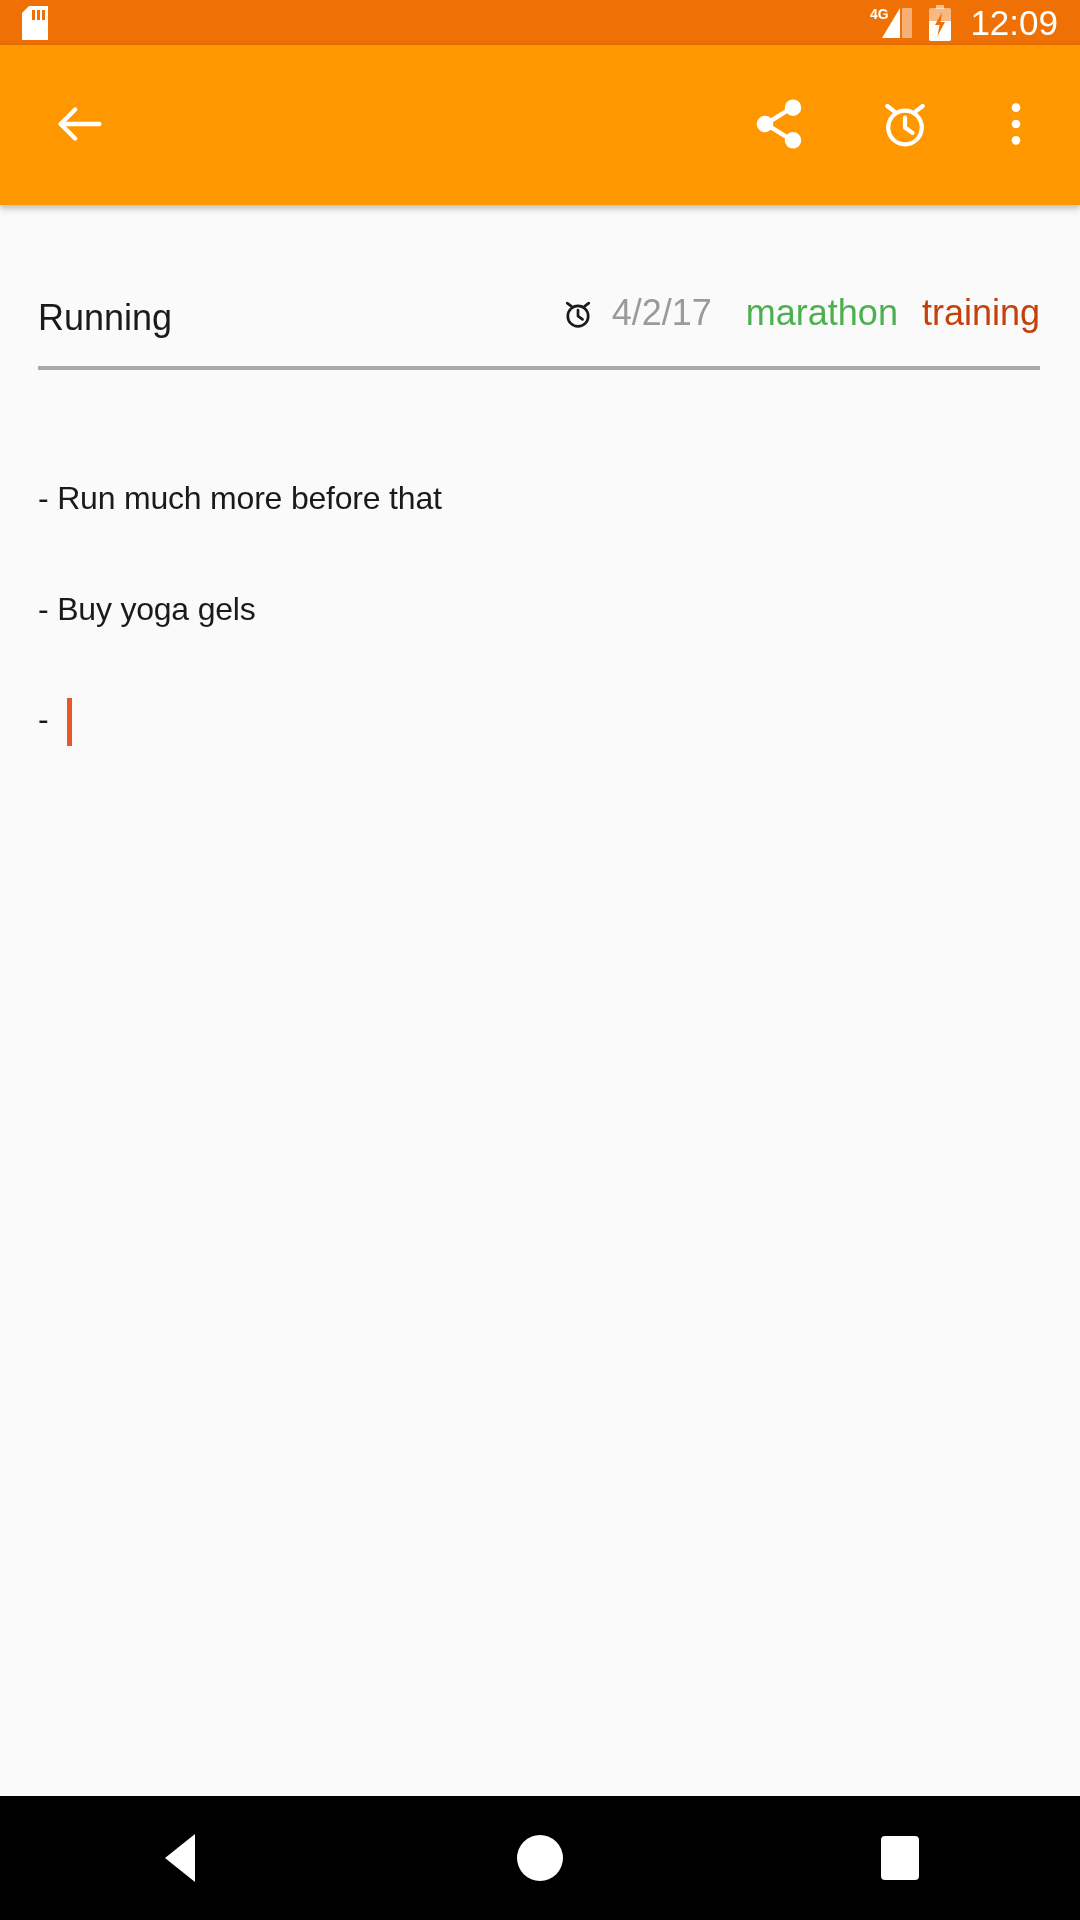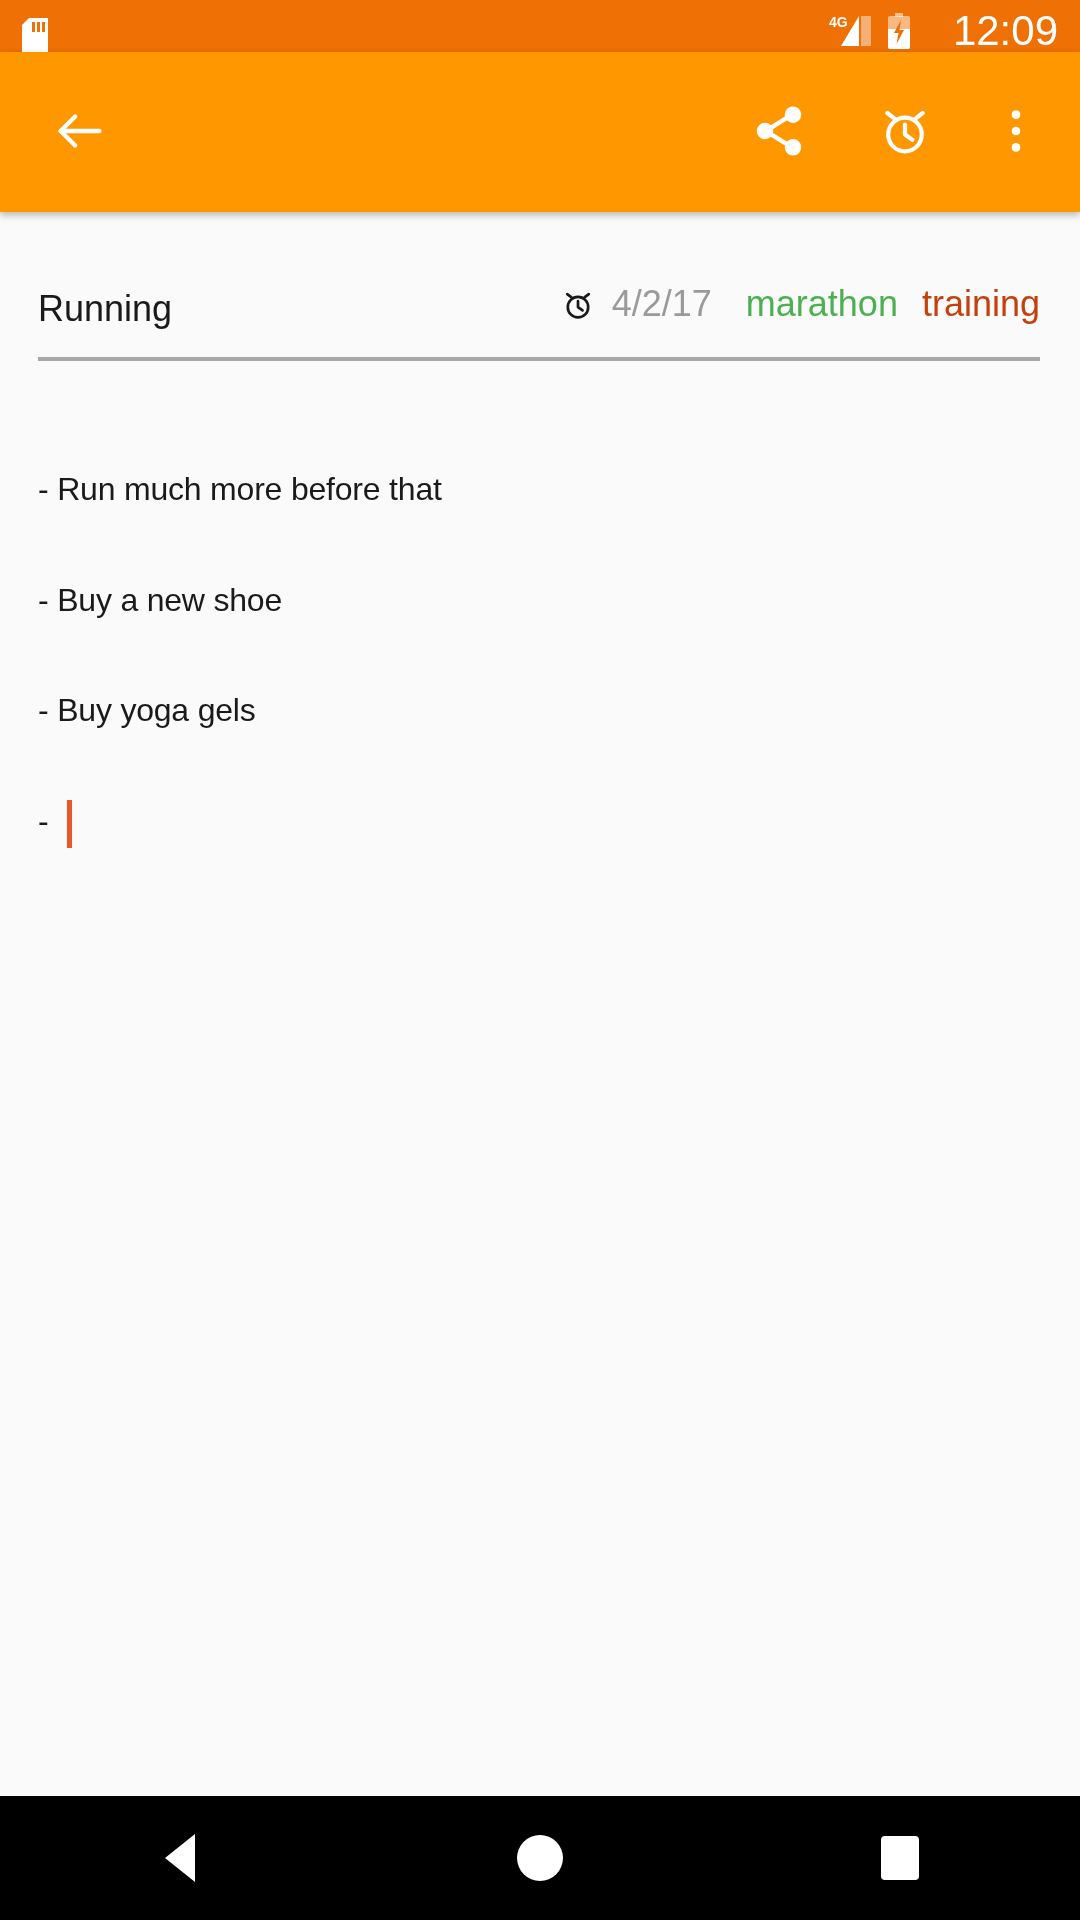--- a/index.html
+++ b/index.html
@@ -16,49 +16,48 @@
     position: relative;
     width: 1080px;
     height: 1920px;
     background: #fafafa;
     display: flex;
     flex-direction: column;
   }
 
   
   #status-bar {
-    height: 52px;
+    height: 45px;
     background: #ef7004;
     display: flex;
-    align-items: flex-end;
-    padding: 0 22px;
+    align-items: center;
+    padding: 14px 22px;
     flex: 0 0 auto;
   }
   #status-left {
     display: flex;
     align-items: center;
     gap: 14px;
   }
   #status-right {
     margin-left: auto;
     display: flex;
     align-items: center;
     gap: 14px;
   }
   .sd-card-icon { width: 26px; height: 34px; display: block; }
   .signal-icon  { width: 44px; height: 34px; display: block; }
   .battery-icon { width: 24px; height: 36px; display: block; }
   #status-clock {
     color: #ffffff;
-    font-size: 42px;
+    font-size: 35px;
     font-weight: 500;
     letter-spacing: 0px;
     line-height: 1;
     padding-left: 4px;
-    margin-left: 24px;
   }
 
   
   #app-bar {
     height: 160px;
     background: #ff9800;
     display: flex;
     align-items: center;
     padding: 0 46px 0 44px;
     flex: 0 0 auto;
@@ -97,21 +96,21 @@
     font-size: 52px;
     font-weight: 400;
     color: #222222;
     line-height: 1.15;
     letter-spacing: -0.3px;
   }
 
   #note-meta {
     display: flex;
     align-items: baseline;
-    margin-top: 16px;
+    margin-top: 32px;
     font-size: 36px;
     line-height: 1.15;
   }
   #note-category {
     color: #1a1a1a;
     font-weight: 400;
   }
   #note-meta-right {
     margin-left: auto;
     display: flex;
@@ -303,21 +302,20 @@
         <span id="note-date">4/2/17</span>
         <span class="note-tag" id="tag-0">marathon</span>
         <span class="note-tag" id="tag-1">training</span>
       </span>
     </div>
 
     <div id="meta-divider"></div>
 
     <div id="note-text">
       <div class="note-line">- Run much more before that</div>
-      <div class="note-line">- Buy a new shoe</div>
       <div class="note-line">- Buy yoga gels</div>
       <div class="note-line"><span>- </span><span id="note-caret"></span></div>
     </div>
 
   </div>
 
   <div id="nav-bar">
     <button class="nav-btn">
       <span id="nav-back-triangle"></span>
     </button>

